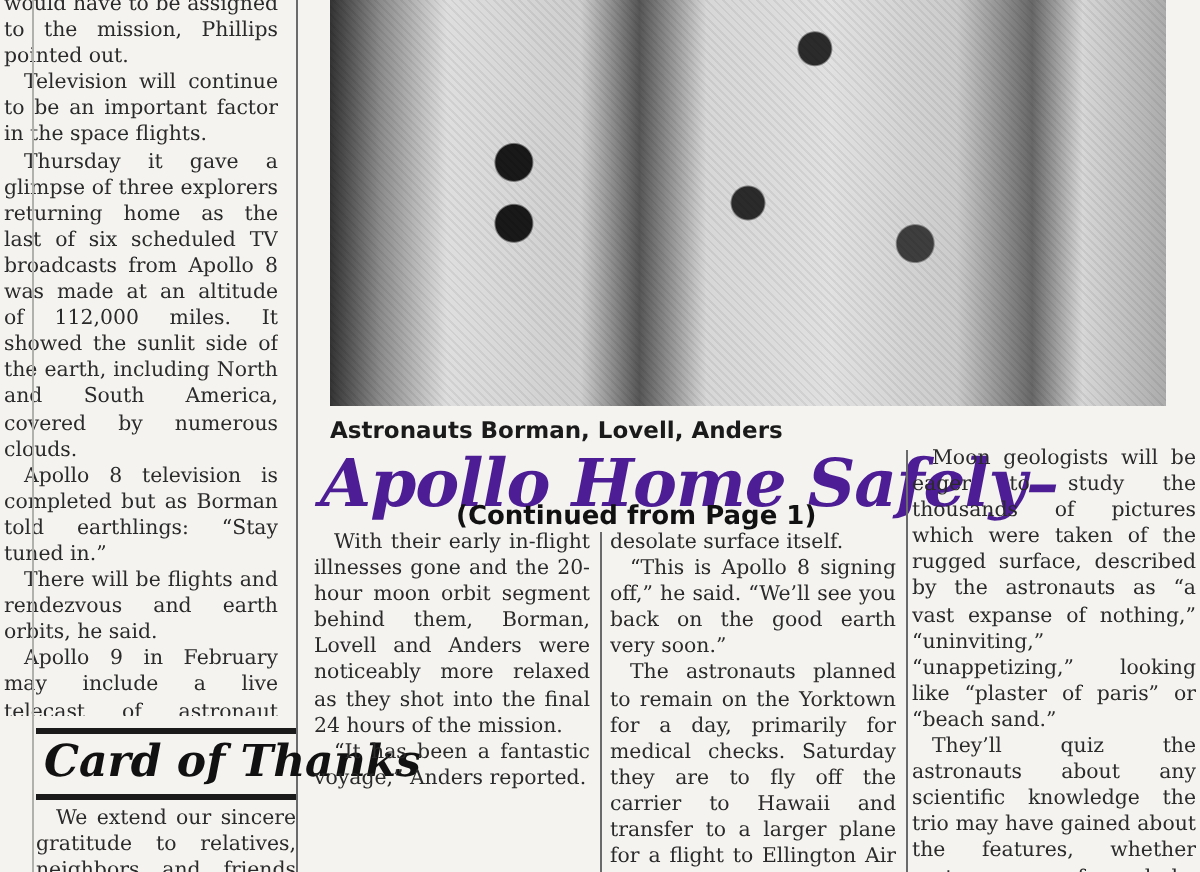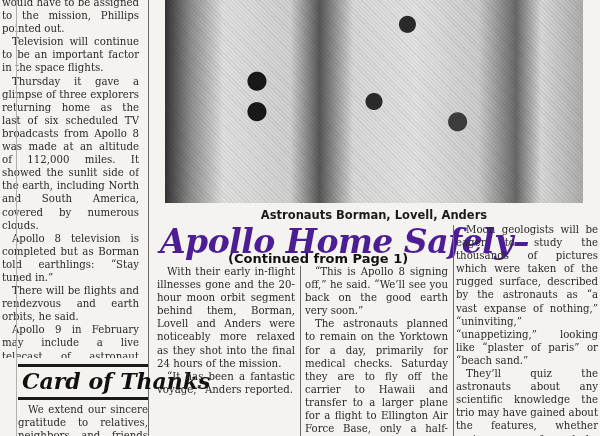--- a/index.html
+++ b/index.html
@@ -24,21 +24,21 @@
       radial-gradient(circle at 70% 60%, #444 0 9px, transparent 10px),
       radial-gradient(circle at 50% 50%, #333 0 8px, transparent 9px),
       linear-gradient(90deg, #3a3a3a 0%, #8a8a8a 6%, #d6d6d2 14%, #c8c8c4 30%, #5a5a5a 37%, #cfcfcb 45%, #d8d8d4 60%, #c4c4c0 75%, #6a6a6a 84%, #cfcfcb 90%, #a8a8a4 100%);
     filter: grayscale(1) contrast(1.1);
   }
   .photo::after {
     content: ""; position: absolute; inset: 0;
     background-image: repeating-linear-gradient(45deg, rgba(0,0,0,0.06) 0 1px, transparent 1px 3px);
   }
   .caption {
-    position: absolute; left: 165px; top: 208px; width: 418px; text-align: center;
+    position: absolute; left: 165px; top: 208px; width: 418px; 
     font-family: "DejaVu Sans", "Liberation Sans", sans-serif; font-weight: bold;
     font-size: 11.5px; color: #1a1a1a;
   }
   .headline {
     position: absolute; left: 160px; top: 222px; font-size: 33px;
     font-family: "DejaVu Serif", "Liberation Serif", serif;
     font-style: italic; font-weight: bold; color: #4c1d95; letter-spacing: -0.5px;
     white-space: nowrap;
   }
   .subhead {
@@ -83,20 +83,21 @@
 <div class="subhead">(Continued from Page 1)</div>
 
 <div class="col" style="left:157px; top:265px; width:138px; height:171px;">
   <p>With their early in-flight illnesses gone and the 20-hour moon orbit segment behind them, Borman, Lovell and Anders were noticeably more relaxed as they shot into the final 24 hours of the mission.</p>
   <p>“It has been a fantastic voyage,” Anders reported.</p>
 
 </div>
 <div class="rule-v" style="left:300px; top:266px; height:170px;"></div>
 
 <div class="col" style="left:305px; top:265px; width:143px; height:171px;">
+  <p class="noindent">desolate surface itself.</p>
   <p>“This is Apollo 8 signing off,” he said. “We’ll see you back on the good earth very soon.”</p>
   <p>The astronauts planned to remain on the Yorktown for a day, primarily for medical checks. Saturday they are to fly off the carrier to Hawaii and transfer to a larger plane for a flight to Ellington Air Force Base, only a half-hour drive from their homes near the Space Center.</p>
 
 </div>
 <div class="rule-v" style="left:453px; top:225px; height:211px;"></div>
 
 <div class="col" style="left:456px; top:223px; width:142px; height:213px;">
   <p>Moon geologists will be eager to study the thousands of pictures which were taken of the rugged surface, described by the astronauts as “a vast expanse of nothing,” “uninviting,” “unappetizing,” looking like “plaster of paris” or “beach sand.”</p>
   <p>They’ll quiz the astronauts about any scientific knowledge the trio may have gained about the features, whether craters were formed by meteorit impact or volcano.</p>
 

